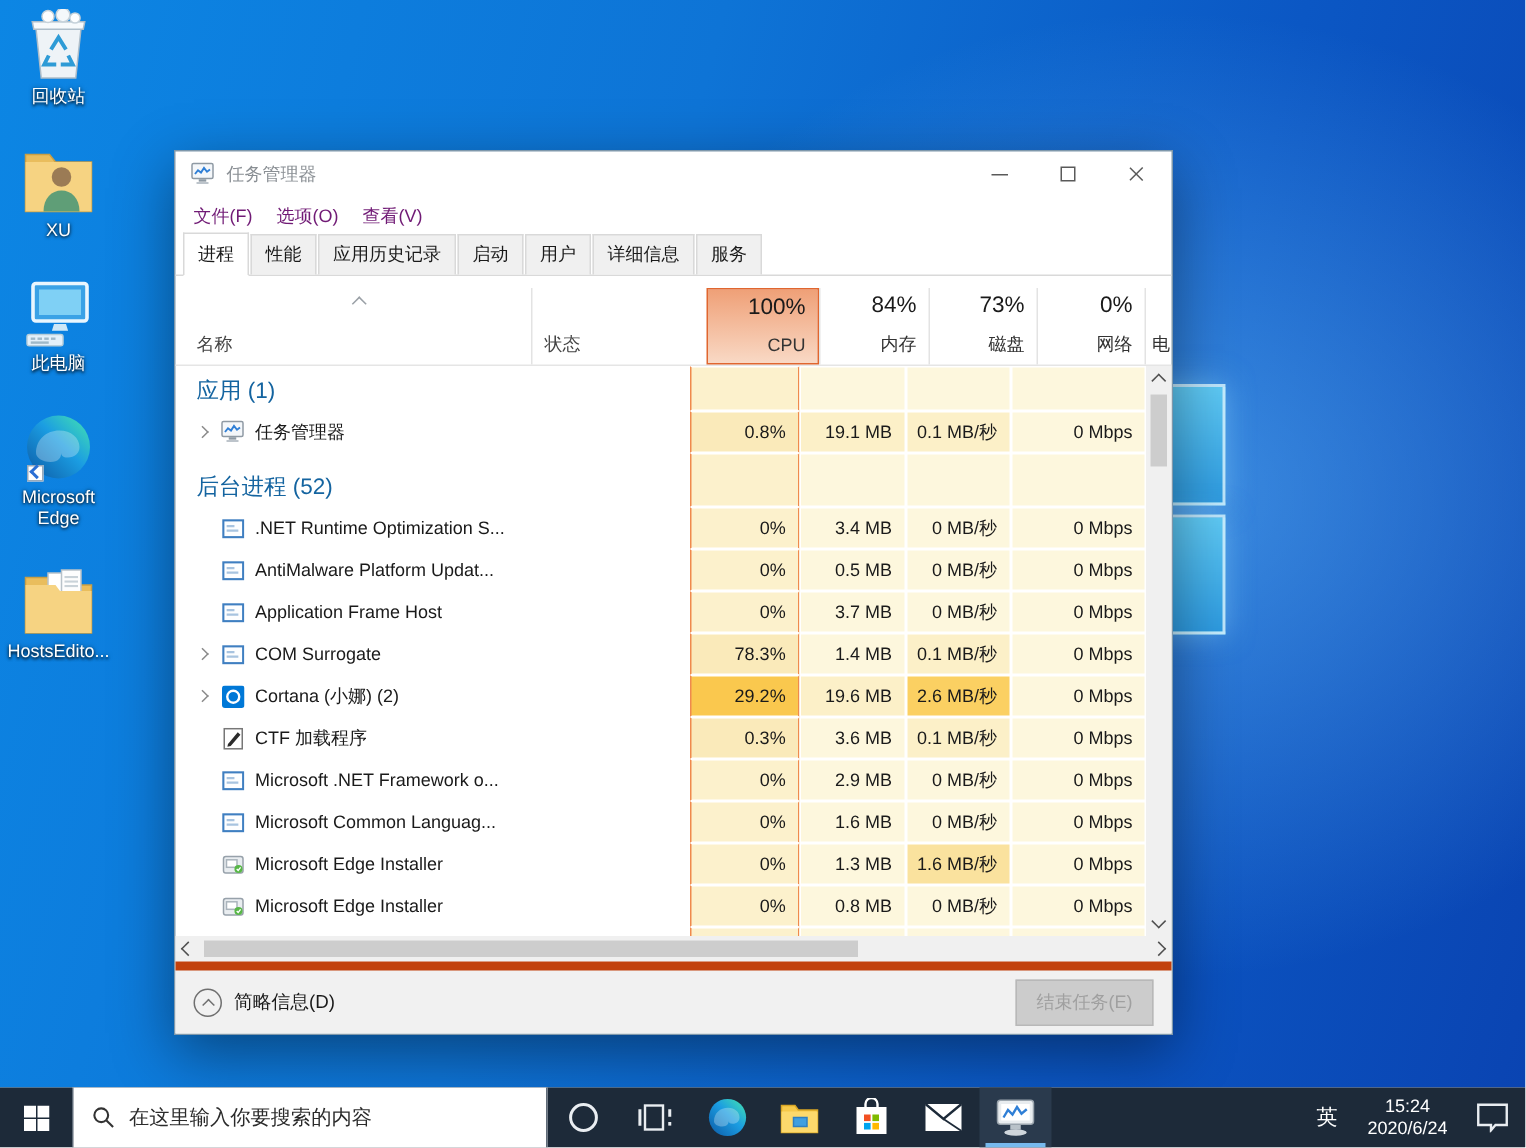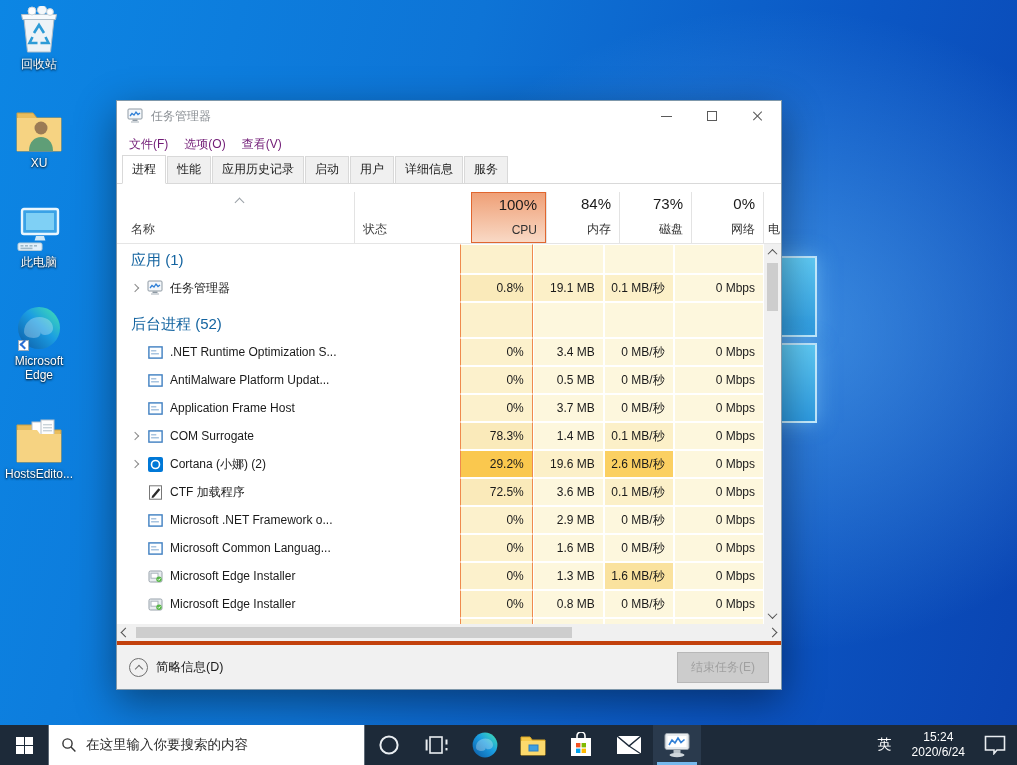--- a/index.html
+++ b/index.html
@@ -10,21 +10,21 @@
   .desktop { position:absolute; inset:0 0 40px 0;
     background:
       radial-gradient(560px 460px at 780px 330px, rgba(110,195,255,.50), rgba(110,195,255,0) 70%),
       linear-gradient(105deg, var(--desk-light,#0c86e4) 0%, #0e74d6 40%, #0b57c4 72%, var(--desk-dark,#0a44b2) 100%);
   }
   .wpane { position:absolute; background:linear-gradient(180deg,#5ec9f4,#2d9ae0);
     border:2px solid rgba(215,242,255,.85); box-shadow:0 0 18px rgba(130,210,255,.55); }
   .wpane.p1 { left:731px; top:256px; width:86px; height:81px; }
   .wpane.p2 { left:731px; top:343px; width:86px; height:80px; }
 
-  .desk-icons { position:absolute; left:6px; top:6px; width:66px; display:flex; flex-direction:column; gap:34px; }
+  .desk-icons { position:absolute; left:6px; top:6px; width:66px; display:flex; flex-direction:column; gap:24px; }
   .desk-item { width:66px; display:flex; flex-direction:column; align-items:center; cursor:default; }
   .desk-glyph { height:48px; display:flex; align-items:flex-end; justify-content:center; position:relative; }
   .desk-label { margin-top:3px; font-size:12px; color:#fff; text-align:center; line-height:14px;
     text-shadow:0 1px 2px rgba(0,0,0,.85), 0 0 3px rgba(0,0,0,.5); }
   .shortcut-arrow { position:absolute; left:2px; bottom:0; width:11px; height:11px; background:#fff;
     border:1px solid #9ab; display:flex; align-items:center; justify-content:center; }
   .shortcut-arrow:before { content:""; width:5px; height:5px; border-left:2px solid #2b6fd4; border-bottom:2px solid #2b6fd4; transform:translate(1px,-1px) rotate(45deg); }
 
   
   .tm-window { position:absolute; left:116px; top:100px; width:666px; height:590px; background:#fff;
@@ -99,21 +99,21 @@
   .chev-down { transform:rotate(225deg) translate(1px,1px); }
   .chev-left { transform:rotate(-45deg); }
   .chev-right { transform:rotate(135deg); }
 
   
   .hscroll { height:17px; background:#f0f0f0; display:flex; align-items:center; flex:0 0 auto; }
   .hthumb { width:436px; height:11px; background:#cdcdcd; margin-left:2px; }
   .hfill { flex:1; }
 
   
-  .tm-footer { height:48px; border-top:4px solid #c2410c; background:#f1f1f1; display:flex; align-items:center;
+  .tm-footer { height:48px; border-top:6px solid #c2410c; background:#f1f1f1; display:flex; align-items:center;
     padding:0 12px; justify-content:space-between; flex:0 0 auto; }
   .details-toggle { display:flex; align-items:center; gap:8px; }
   .circle-chevron { width:19px; height:19px; border:1px solid #6f6f6f; border-radius:50%; position:relative; }
   .circle-chevron:before { content:""; position:absolute; left:5.5px; top:7px; width:5px; height:5px;
     border-left:1.4px solid #6f6f6f; border-top:1.4px solid #6f6f6f; transform:rotate(45deg); }
   .details-label { font-size:12.5px; color:#1a1a1a; }
   .end-task-btn { font-size:12px; color:#a0a0a0; background:#cccccc; border:1px solid #b8b8b8; padding:6px 13px; }
 
   
   .taskbar { position:absolute; left:0; bottom:0; width:1017px; height:40px; background:var(--tb-bg,#1d2a39);
@@ -426,21 +426,21 @@
             <span class="chev"></span>
             <span class="picon">
               <svg width="15" height="15" viewBox="0 0 15 15">
                 <rect x="1.5" y="0.8" width="12" height="13.4" fill="#fff" stroke="#777"></rect>
                 <path d="M4 11 L10.5 3.2 L12.3 4.8 L5.8 12.4 L3.6 12.9 Z" fill="#2b2b2b"></path>
               </svg>
             </span>
             <span class="pname">CTF 加载程序</span>
           </div>
           <div class="cell c-status"></div>
-          <div class="cell u u-cpu" style="background: rgb(250, 234, 186);">72.5%</div>
+          <div class="cell u u-cpu" style="background: rgb(250, 234, 186);">0.3%</div>
           <div class="cell u u-mem" style="background: rgb(253, 247, 221);">3.6 MB</div>
           <div class="cell u u-disk" style="background: rgb(252, 240, 200);">0.1 MB/秒</div>
           <div class="cell u u-net" style="background: rgb(253, 247, 221);">0 Mbps</div>
         </div>
         <div class="prow">
           <div class="cell c-name">
             <span class="chev"></span>
             <span class="picon">
               <svg width="15" height="15" viewBox="0 0 15 15">
                 <rect x="0.9" y="1.9" width="13.2" height="11.2" fill="#fdfeff" stroke="#3f7fc1" stroke-width="1.4"></rect>

